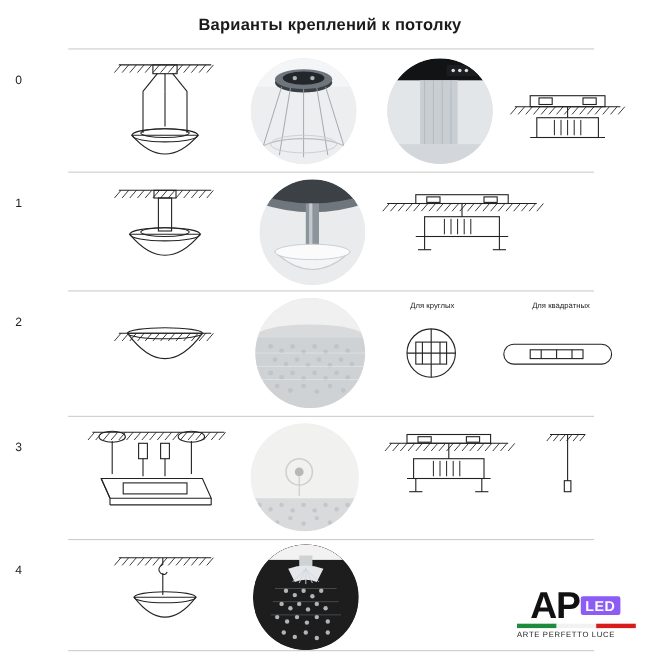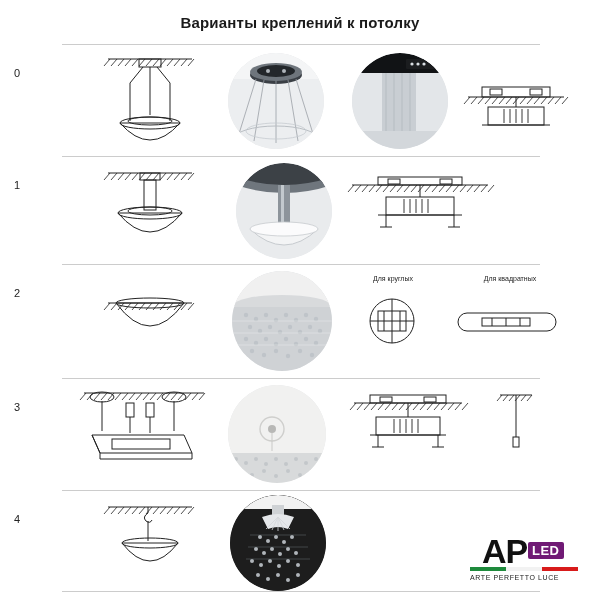--- a/index.html
+++ b/index.html
@@ -102,21 +102,21 @@
     position: absolute;
     left: 0;
     top: 0;
     line-height: 34px;
     margin-left: 12px;
   }
   .logo-led {
     position: absolute;
     left: 58px;
     top: 8px;
-    background: #701a75;
+    background: #8b5cf6;
     color: #fff;
     font-size: 13px;
     font-weight: bold;
     padding: 1px 4px;
     border-radius: 2px;
     letter-spacing: 0.5px;
   }
   .logo-sub {
     position: absolute;
     left: 0;

